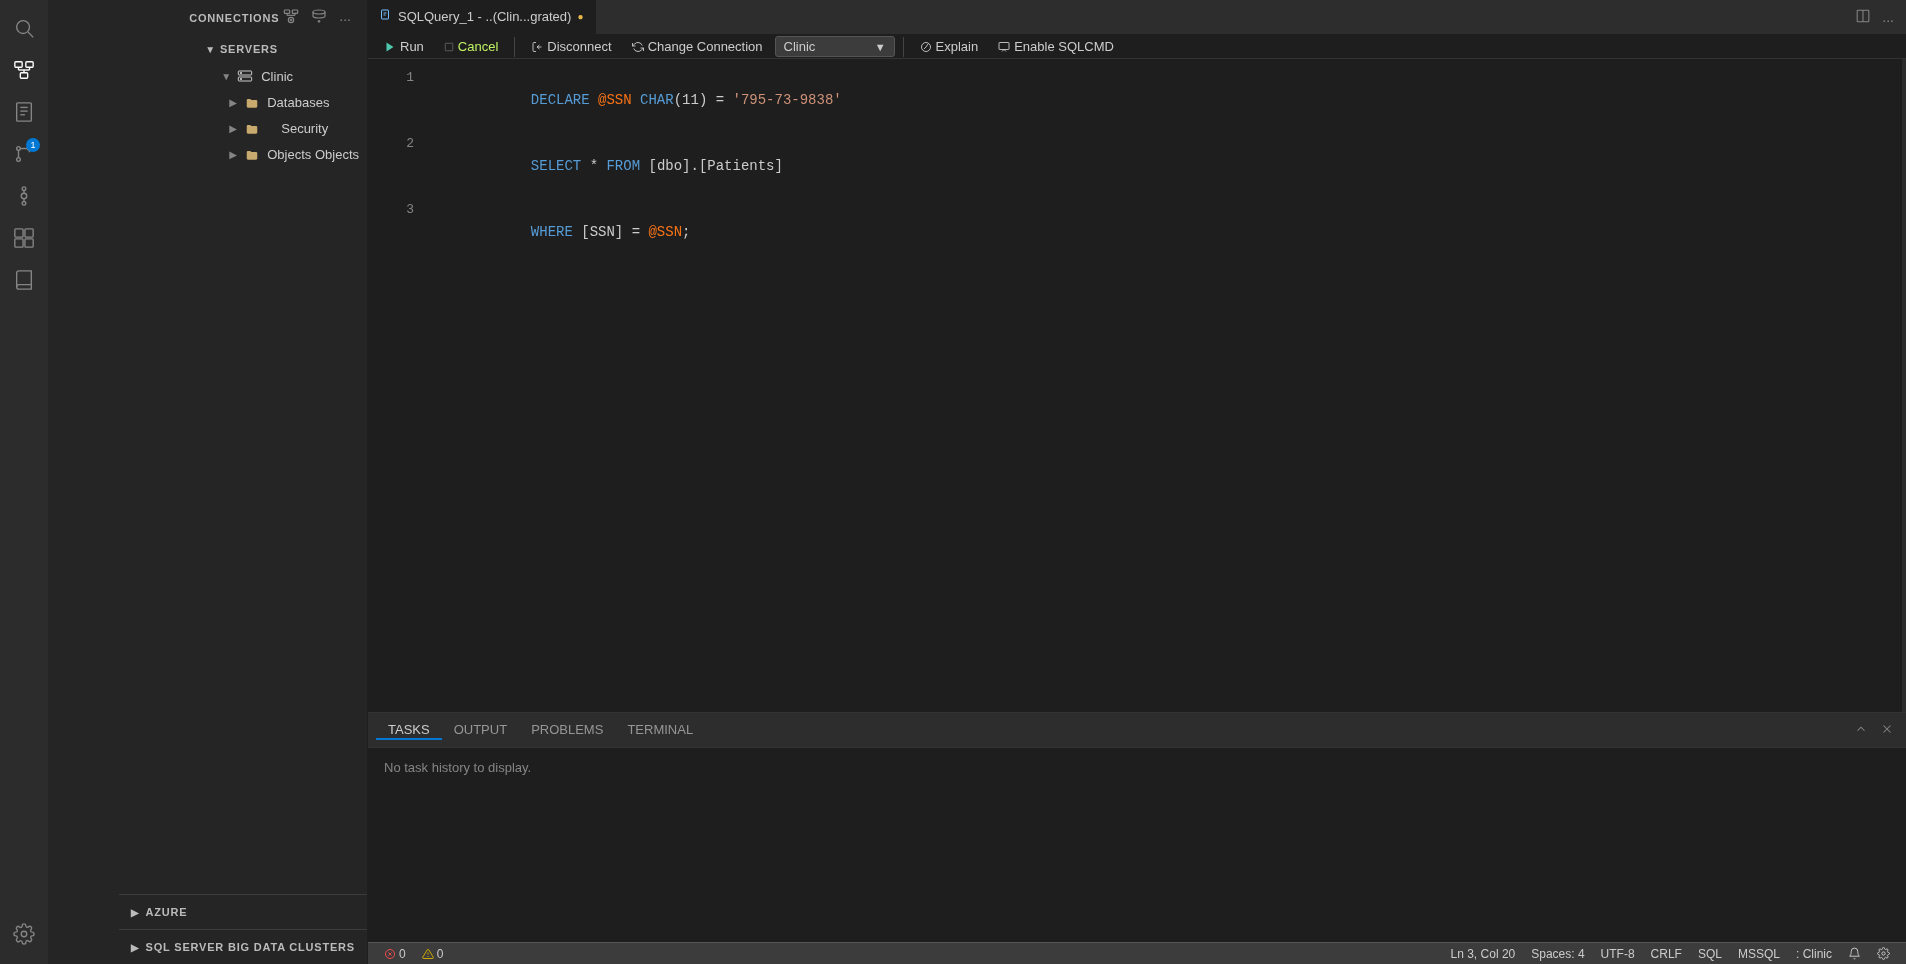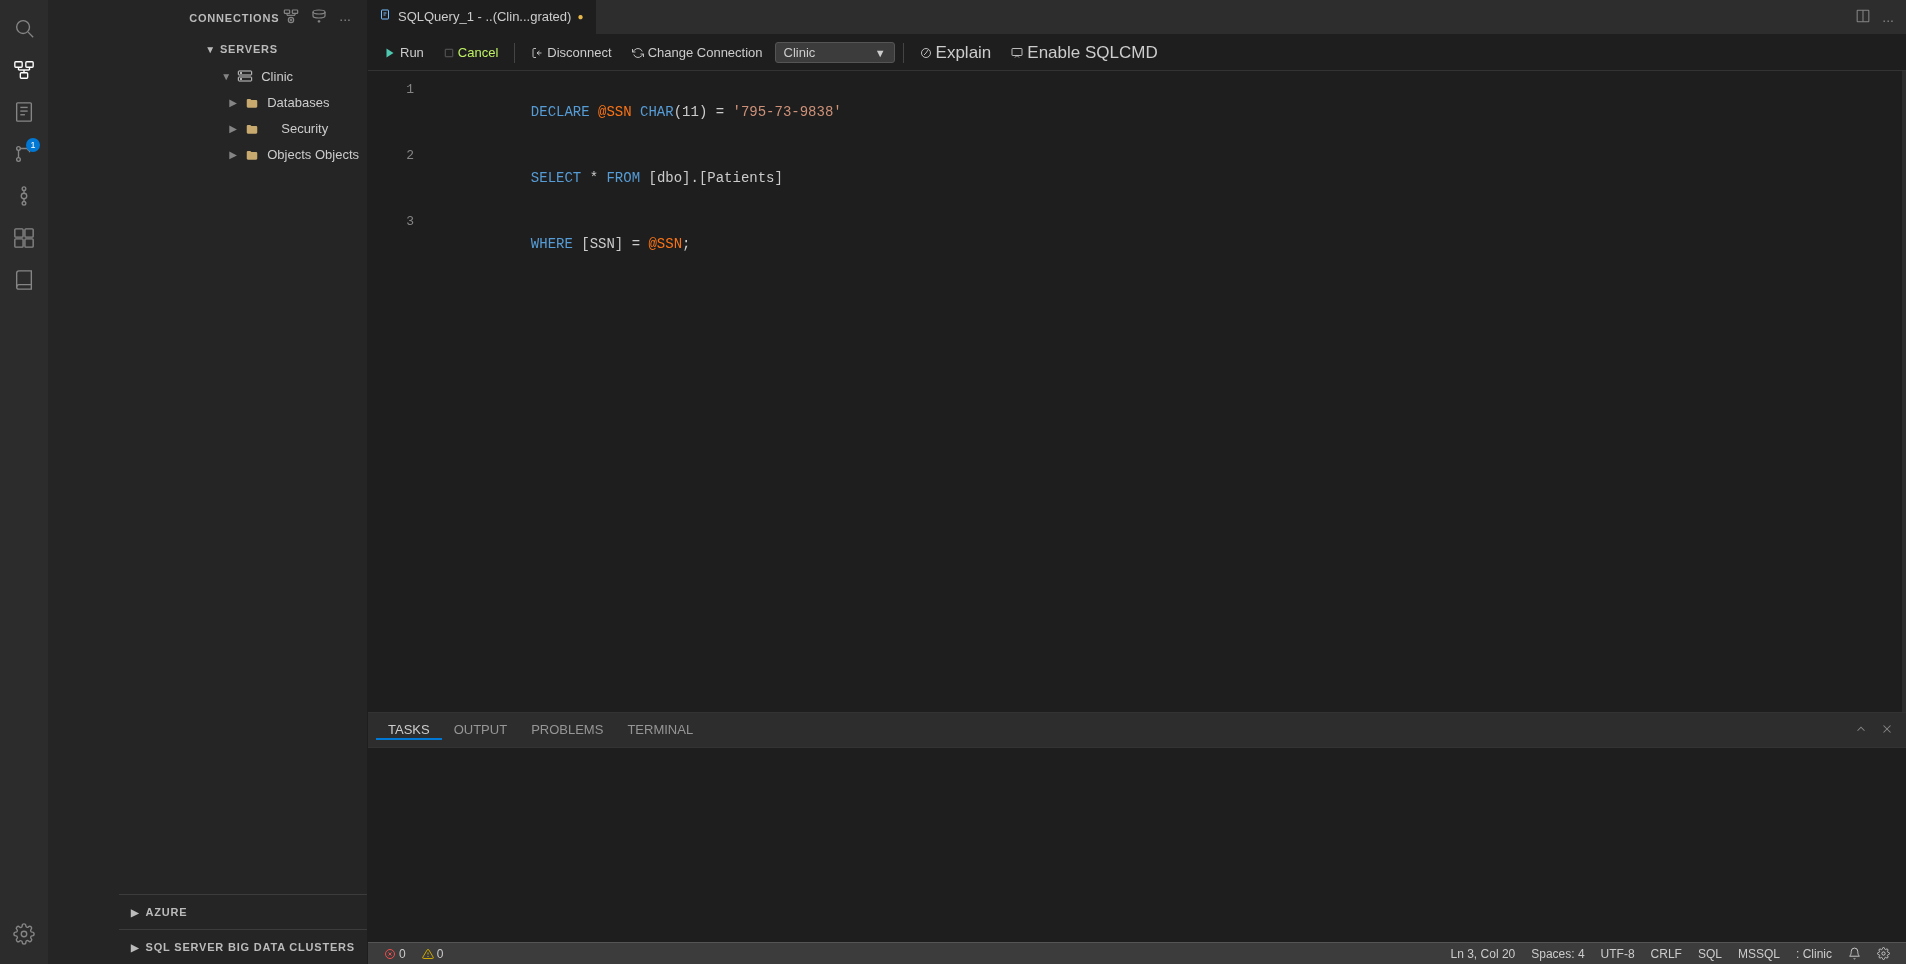--- a/index.html
+++ b/index.html
@@ -81,33 +81,33 @@
       display: flex; align-items: center; padding: 0 12px; height: 35px; background: #2d2d2d; border-right: 1px solid #1e1e1e; cursor: pointer; font-size: 13px; color: #969696; min-width: 120px; gap: 6px; flex-shrink: 0;
     }
     .tab.active { background: #1e1e1e; color: #cccccc; border-bottom: 1px solid #1e1e1e; }
     .tab-icon { font-size: 12px; color: #75beff; }
     .tab-modified { color: #e8b84b; font-size: 10px; }
     .tab-actions { margin-left: auto; display: flex; padding: 0 8px; gap: 4px; }
     .tab-actions span { font-size: 14px; color: #858585; cursor: pointer; padding: 2px 4px; }
 
     
     .editor-toolbar {
-      display: flex; align-items: center; padding: 4px 8px; background: #1e1e1e; border-bottom: 1px solid #333; gap: 4px; height: 36px; flex-shrink: 0;
+      display: flex; align-items: center; padding: 4px 8px; background: #1e1e1e; border-bottom: 1px solid #333; gap: 4px; height: 24px; flex-shrink: 0;
     }
     .toolbar-btn {
       display: flex; align-items: center; gap: 4px; padding: 3px 8px; border-radius: 3px; cursor: pointer; font-size: 13px; color: #cccccc; background: transparent; border: none; font-family: inherit;
     }
     .toolbar-btn.disabled { color: #bef264; cursor: default; }
     .toolbar-separator { width: 1px; height: 20px; background: #444; margin: 0 4px; }
     .connection-dropdown {
       display: flex; align-items: center; border: 1px solid #555; border-radius: 3px; padding: 2px 8px; cursor: pointer; font-size: 13px; color: #cccccc; background: #3c3c3c; gap: 4px; min-width: 120px;
     }
     .connection-dropdown .arrow { margin-left: auto; font-size: 11px; }
     .explain-btn {
-      display: flex; align-items: center; gap: 4px; padding: 3px 8px; cursor: pointer; font-size: 17px; color: #cccccc; background: transparent; border: none; font-family: inherit;
+      display: flex; align-items: center; gap: 4px; padding: 3px 8px; cursor: pointer; font-size: 13px; color: #cccccc; background: transparent; border: none; font-family: inherit;
     }
 
     
     .code-editor {
       flex: 1; background: #1e1e1e; overflow: hidden; display: flex; flex-direction: column; position: relative;
     }
     .code-content {
       padding: 8px 0; flex: 1; overflow-y: auto; font-family: 'Consolas', 'Courier New', monospace; font-size: 14px; line-height: 22px;
     }
     .code-line {
@@ -435,20 +435,23 @@
               </svg>
           </span>
           <span title="Close Panel">
             <svg width="14" height="14" viewBox="0 0 24 24" fill="none" stroke="currentColor" stroke-width="1.8">
                 <line x1="18" y1="6" x2="6" y2="18"></line>
                 <line x1="6" y1="6" x2="18" y2="18"></line>
               </svg>
           </span>
         </div>
       </div>
+      <div class="panel-content">
+        <span>No task history to display.</span>
+      </div>
     </div>
 
     <div class="status-bar">
       <div class="status-left">
         <div class="status-item">
           <svg width="12" height="12" viewBox="0 0 24 24" fill="none" stroke="#f14c4c" stroke-width="2">
               <circle cx="12" cy="12" r="9"></circle>
               <line x1="15" y1="9" x2="9" y2="15"></line>
               <line x1="9" y1="9" x2="15" y2="15"></line>
             </svg>

